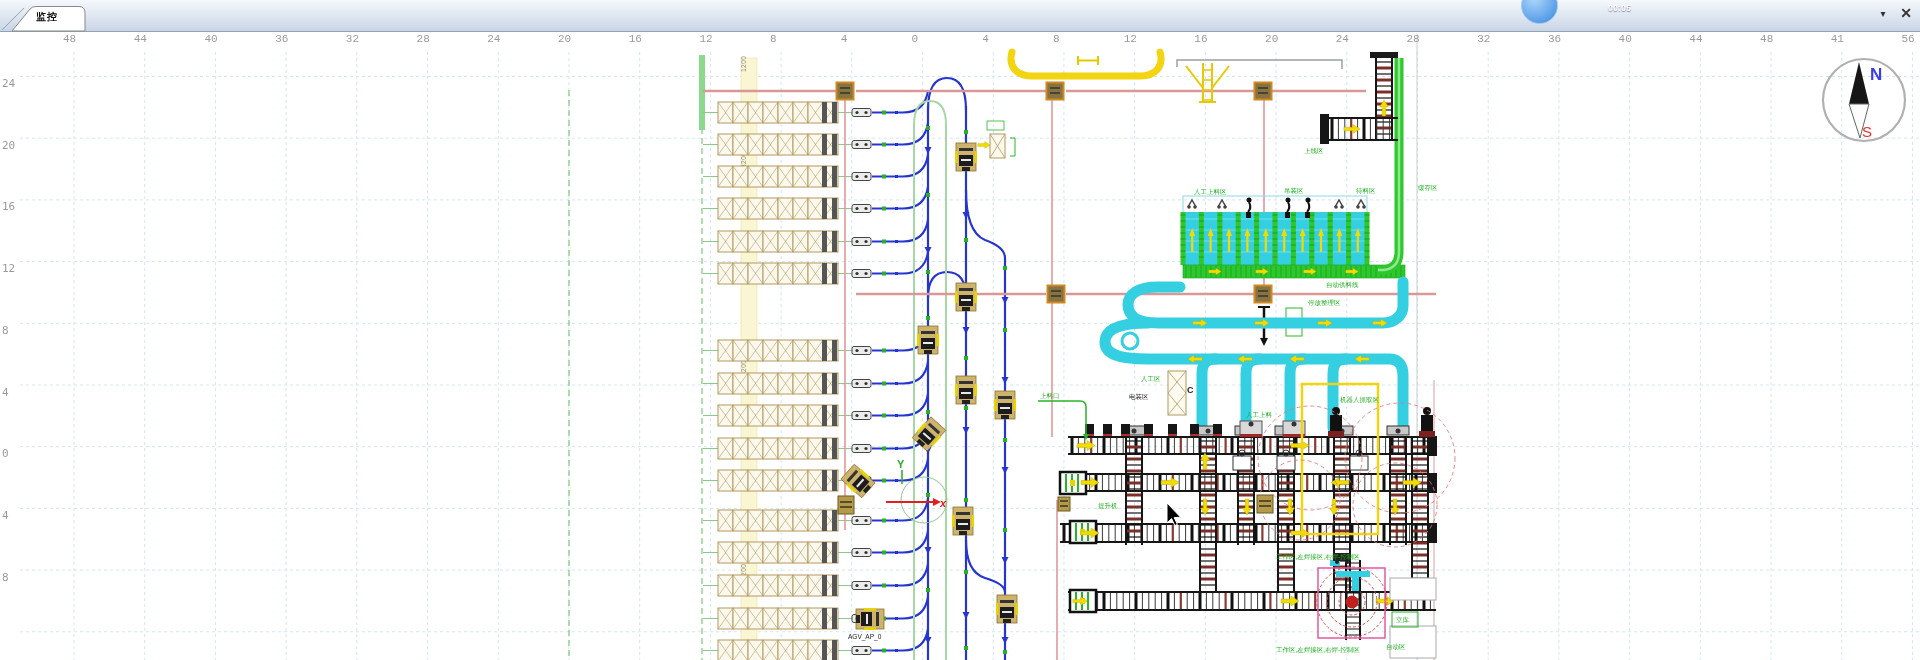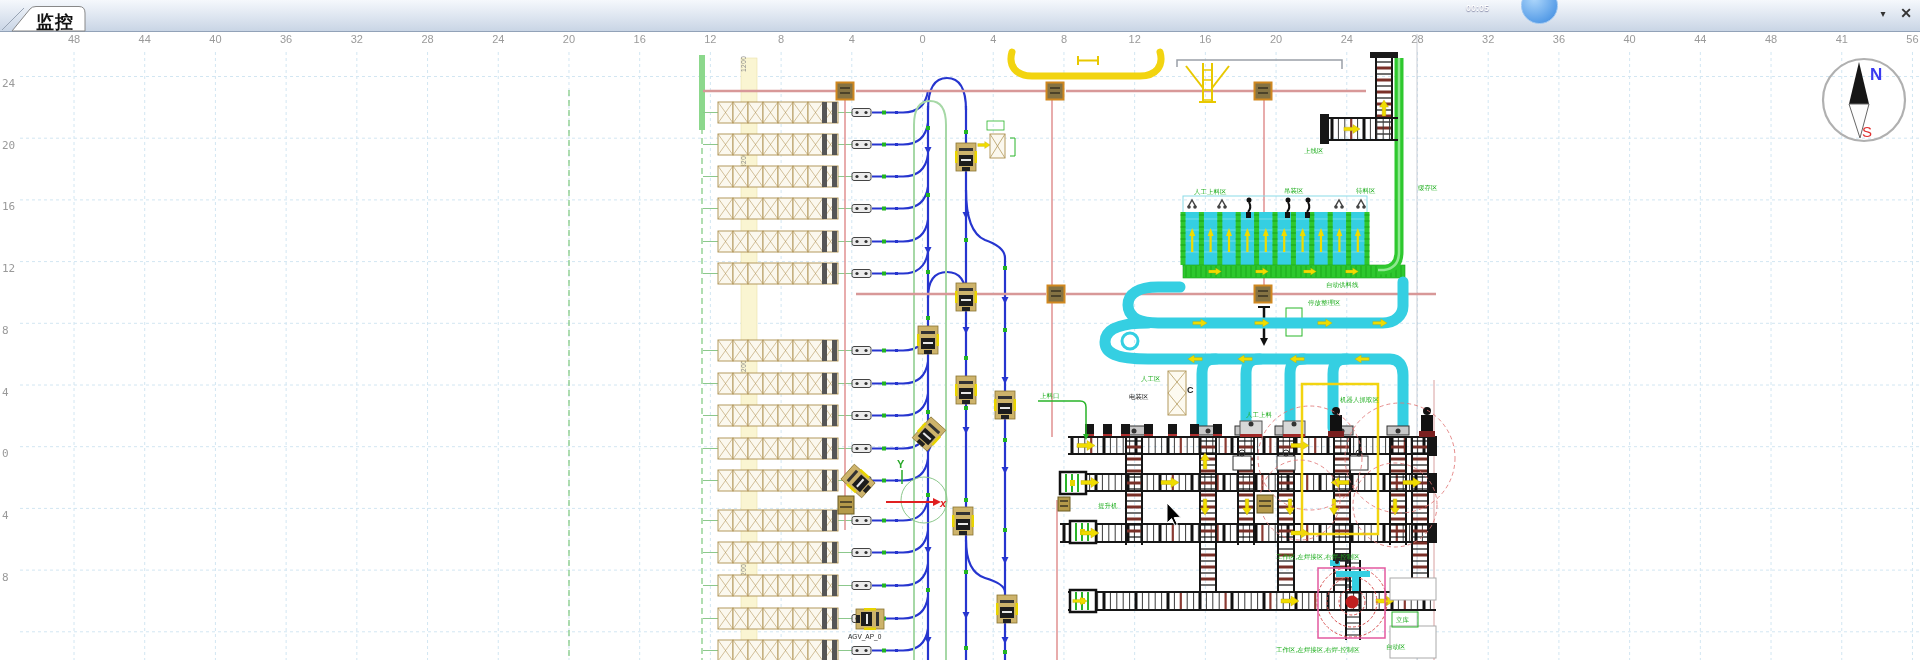--- a/index.html
+++ b/index.html
@@ -4,33 +4,33 @@
 <style>
   html,body{margin:0;padding:0;width:1920px;height:660px;overflow:hidden;background:#fff;
     font-family:"Liberation Sans",sans-serif;}
   #stage{position:relative;width:1920px;height:660px;}
   #cv{position:absolute;left:0;top:0;}
   
   #bar{position:absolute;left:0;top:0;width:1920px;height:31px;
     background:linear-gradient(#f5f8fc,#dde5f0 55%,#c9d5e5);
     border-bottom:1px solid #92a2b8;}
   #tabsvg{position:absolute;left:0;top:0;}
-  #tablabel{position:absolute;left:36px;top:10px;font-size:18px;font-weight:bold;color:#111;
+  #tablabel{position:absolute;left:36px;top:10px;font-size:10px;font-weight:bold;color:#111;
     letter-spacing:1px;}
   #badge{position:absolute;left:1521px;top:-13px;width:37px;height:37px;border-radius:50%;
     background:radial-gradient(circle at 35% 30%, #aed7fb, #5a9fe8 70%, #3f85d6);
     border:1.5px solid #9cc6f2;box-sizing:border-box;}
-  #badgelabel{position:absolute;left:1459px;top:3px;width:37px;text-align:center;
+  #badgelabel{position:absolute;left:1601px;top:3px;width:37px;text-align:center;
     font-size:9px;font-weight:bold;color:#fff;text-shadow:0 1px 1px rgba(0,0,60,.4);}
   #ddbtn{position:absolute;left:1874px;top:8px;width:18px;height:16px;text-align:center;
     font-size:10px;color:#333;cursor:default;}
   #closebtn{position:absolute;left:1896px;top:5px;width:20px;height:20px;text-align:center;
     font-size:14px;font-weight:bold;color:#333;cursor:default;}
-  .rtop{position:absolute;width:22px;margin-left:-11px;text-align:center;top:33px;
-    font-family:Liberation Sans, sans-serif;font-size:11px;color:#9a9a9a;}
+  .rtop{position:absolute;width:22px;margin-left:-11px;top:33px;
+    font-family:Liberation Mono, monospace;font-size:11px;color:#9a9a9a;}
   .rleft{position:absolute;left:2px;font-family:"DejaVu Sans Mono",monospace;
     font-size:11px;color:#9a9a9a;}
 </style>
 </head>
 <body>
 
 <div id="stage">
   <svg id="cv" width="1920" height="660">
       <g>
         <line x1="74" y1="52" x2="74" y2="660" stroke="#d2e6f2" stroke-width="1" stroke-dasharray="3,3"></line>

